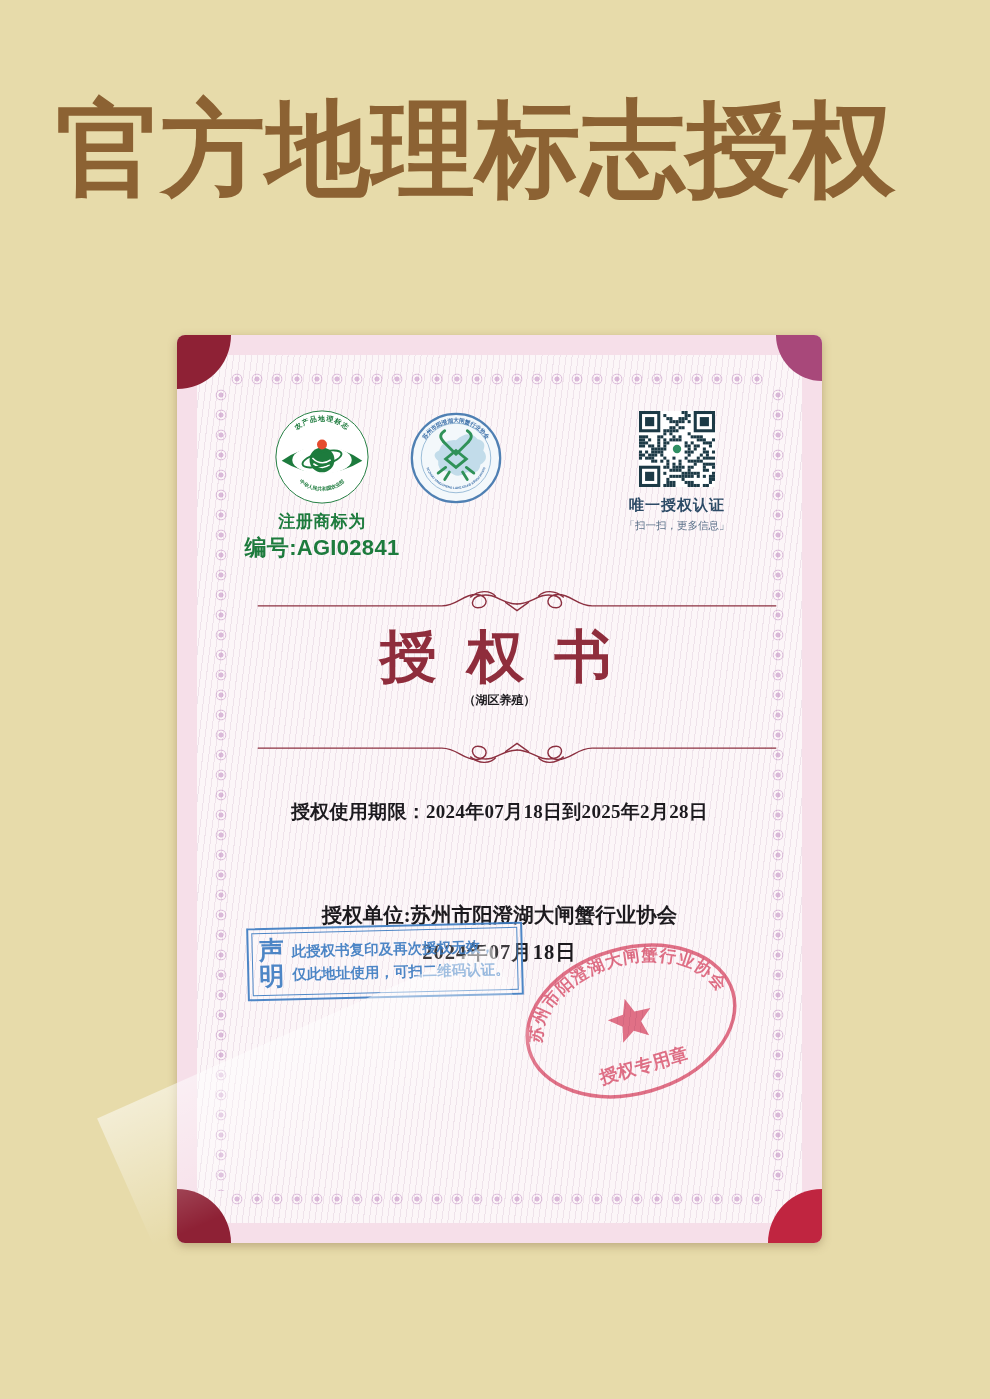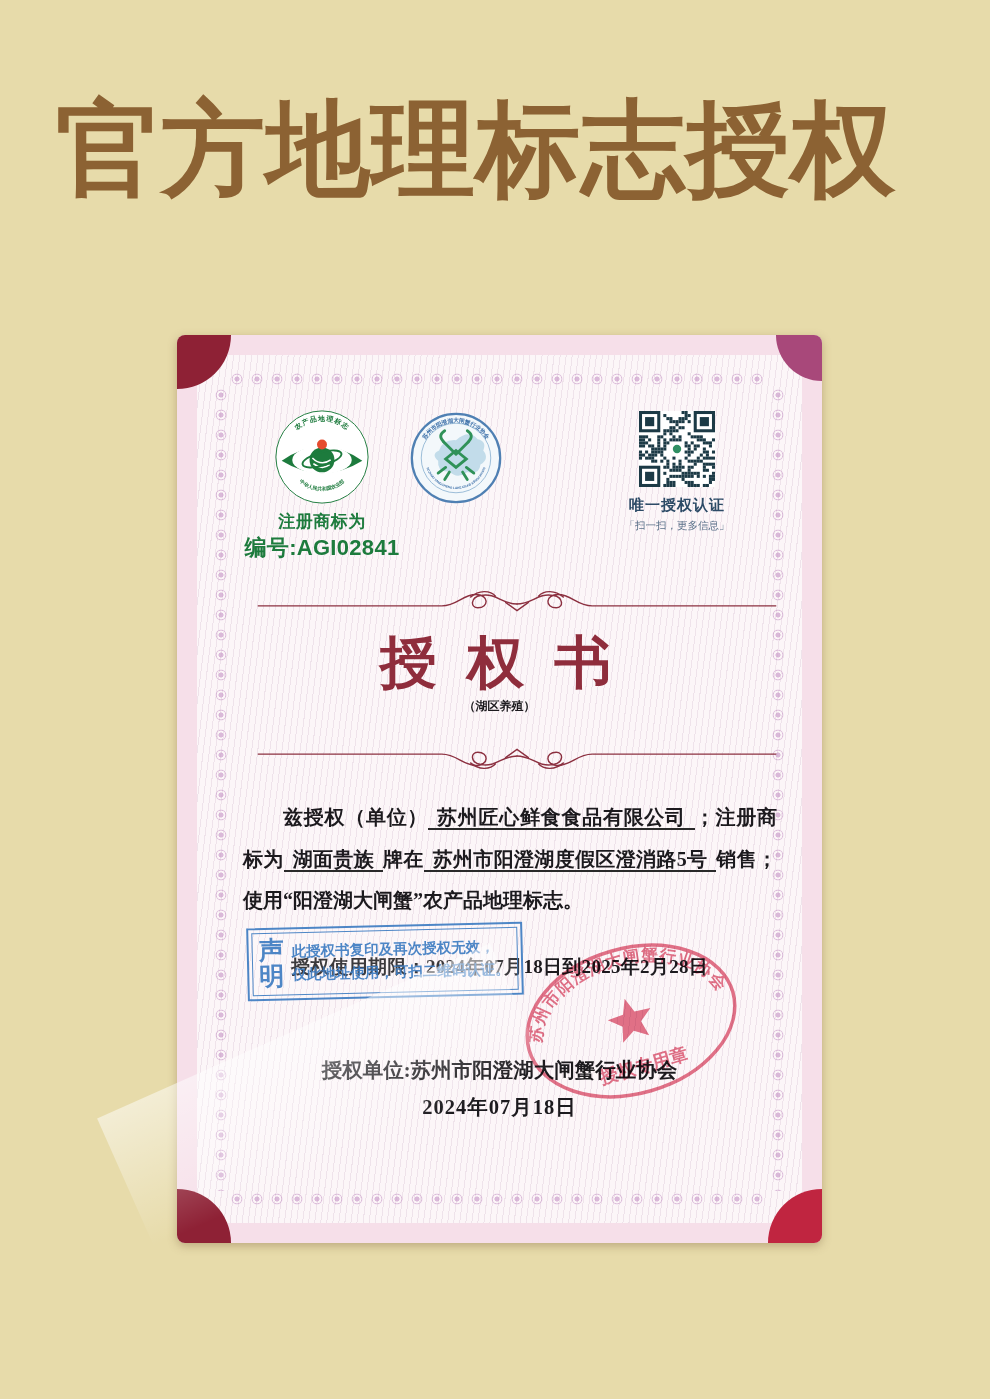--- a/index.html
+++ b/index.html
@@ -74,21 +74,21 @@
   .qr-caption{font-size:15px;font-weight:700;color:var(--qr-caption);margin-top:9px;
     font-family:"Liberation Serif",serif;letter-spacing:1px;}
   .qr-subcaption{font-size:10.5px;color:#5a7089;margin-top:4px;font-family:"Liberation Serif",serif;}
   
   .flourish{margin-top:24px;text-align:center;line-height:0;}
   .flourish svg{width:548px;height:34px;}
   .flip{transform:scaleY(-1);}
   .cert-title{
     text-align:center;font-size:57px;font-weight:800;color:var(--title-red);
     font-family:"Liberation Serif","DejaVu Serif",serif;
-    letter-spacing:8px;margin-top:6px;line-height:1.25;
+    letter-spacing:8px;line-height:1.25;
   }
   .cert-subtitle{text-align:center;font-size:12px;font-weight:700;margin-top:0px;
     font-family:"Liberation Serif",serif;}
   
   .body-text{
     width:534px;margin:24px auto 0;font-size:20px;font-weight:700;line-height:2.08;
     text-align:justify;text-indent:2em;color:var(--text-black);
     font-family:"Liberation Serif","DejaVu Serif",serif;
   }
   .u{border-bottom:2px solid #2a2a2a;padding:0 9px;}
@@ -431,21 +431,20 @@
           <path d="M0 20 H195"></path>
           <path d="M354 20 H549"></path>
           <path d="M195 20 c16 0 22 -12 36 -12 c14 0 14 14 2 14 c-8 0 -8 -11 3 -13 c17 -3 22 9 39 9"></path>
           <path d="M354 20 c-16 0 -22 -12 -36 -12 c-14 0 -14 14 -2 14 c8 0 8 -11 -3 -13 c-17 -3 -22 9 -39 9"></path>
           <path d="M262 16 l12.5 9 l12.5 -9"></path>
           <path d="M225 11 c9 -8 21 -8 27 -1 m45 0 c6 -7 18 -7 27 1"></path>
         </g>
       </svg>
     </div>
 
-    <div class="body-text"><span>兹授权（单位）</span><span class="u">苏州匠心鲜食食品有限公司</span><span>；注册商标为</span><span class="u">湖面贵族</span><span>牌在</span><span class="u">苏州市阳澄湖度假区澄消路5号</span><span>销售；使用“阳澄湖大闸蟹”农产品地理标志。</span></div>
 
     <div class="period">授权使用期限：2024年07月18日到2025年2月28日</div>
 
     <div class="issuer">授权单位:苏州市阳澄湖大闸蟹行业协会</div>
     <div class="issue-date">2024年07月18日</div>
   </div>
 
   <div class="stamp">
     <div class="stamp-inner">
       <div class="stamp-label">

